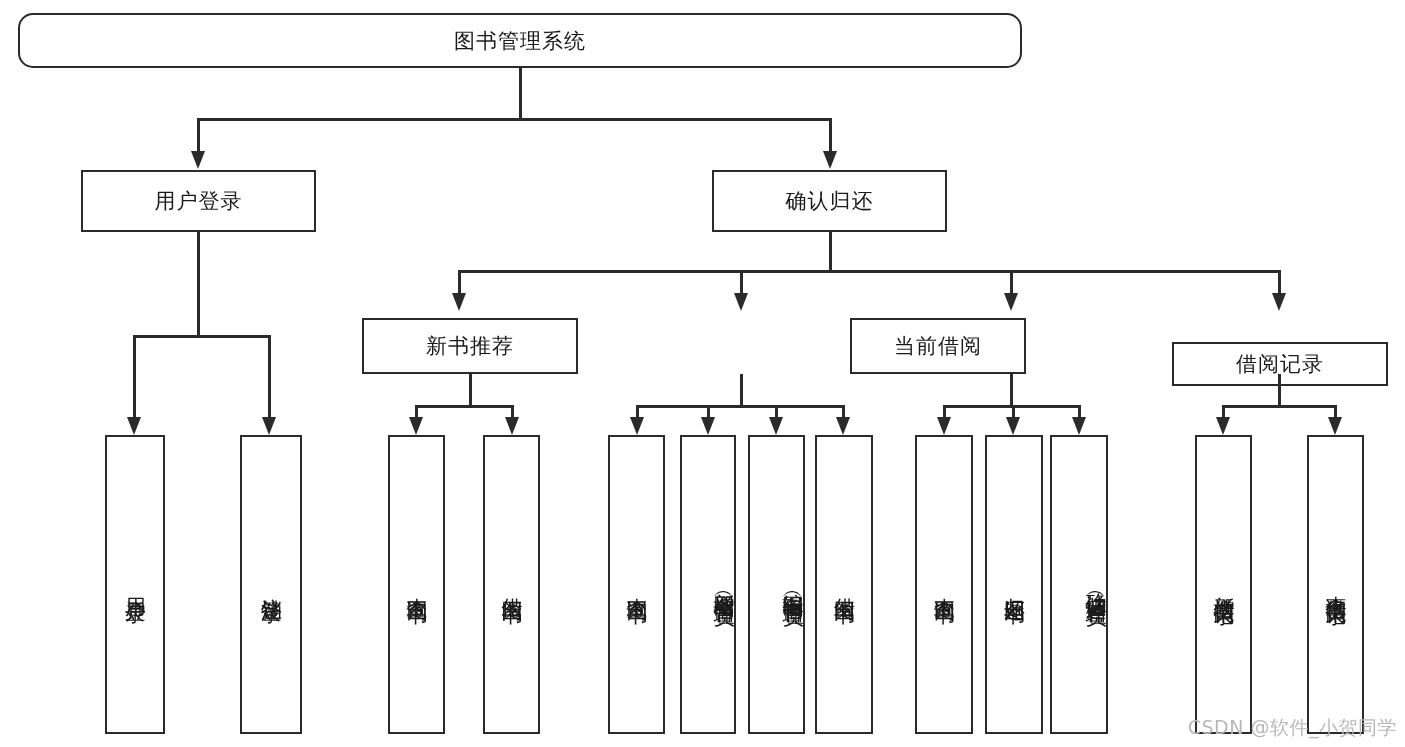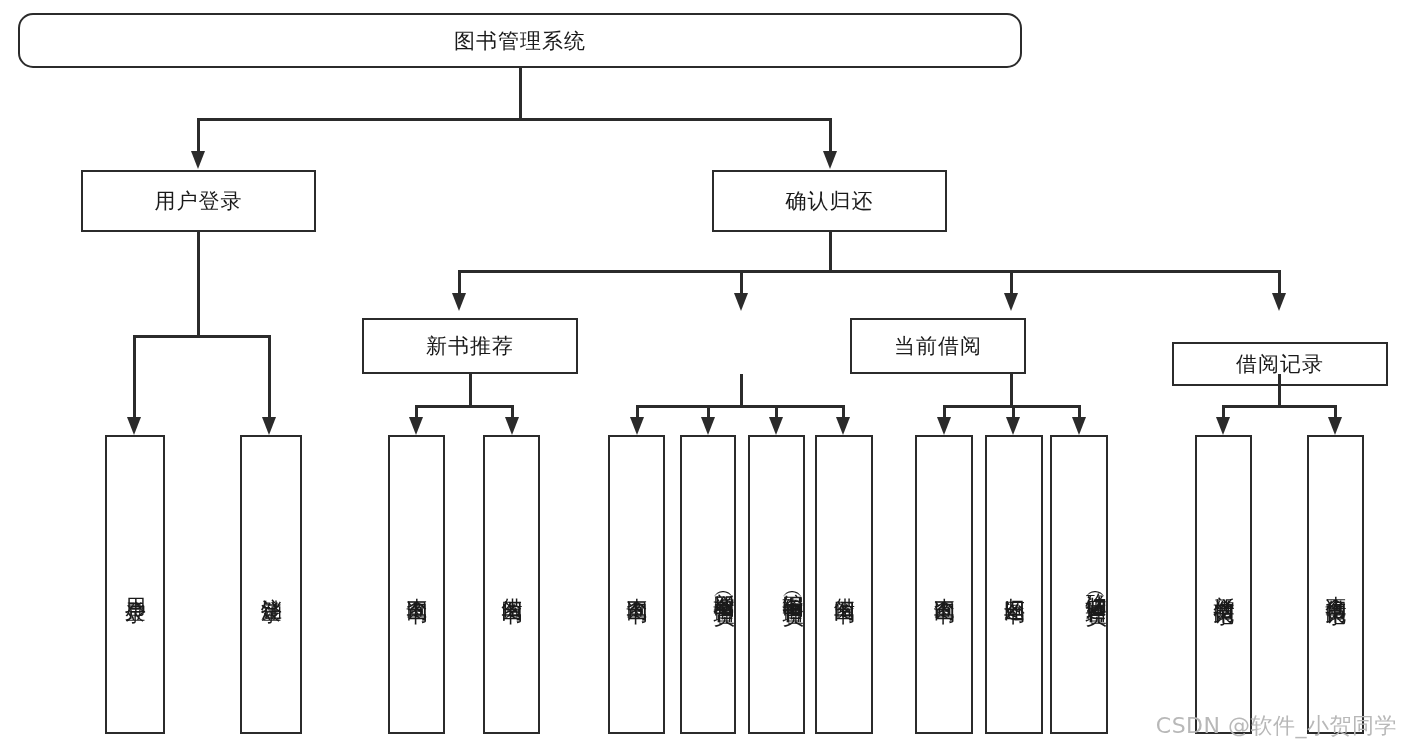--- a/index.html
+++ b/index.html
@@ -59,21 +59,21 @@
     width: 0;
     height: 0;
     border-left: 7px solid transparent;
     border-right: 7px solid transparent;
     border-top: 18px solid #2b2b2b;
   }
   #watermark {
     position: absolute;
     right: 8px;
     bottom: 6px;
-    font-size: 22px;
+    font-size: 19px;
     color: #b8b8b8;
     letter-spacing: 0.5px;
     white-space: nowrap;
   }
 </style>
 </head>
 <body>
 
 <div id="canvas">
 

